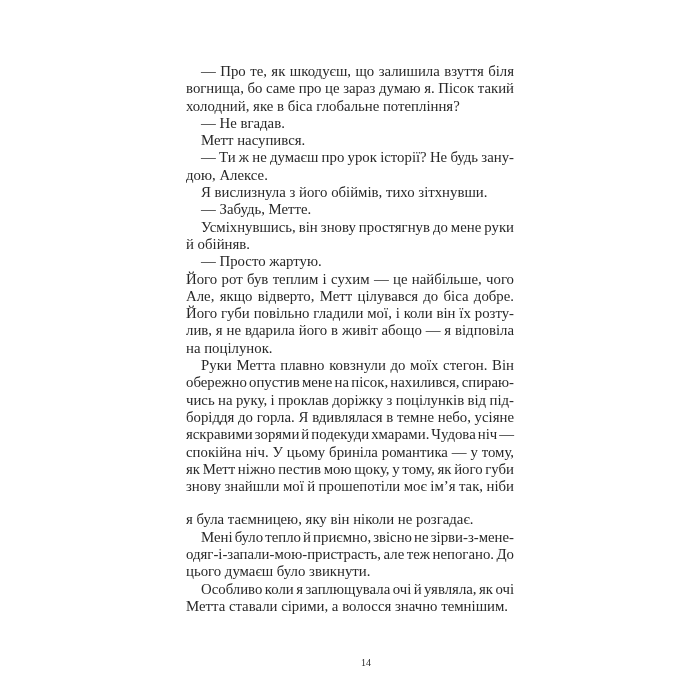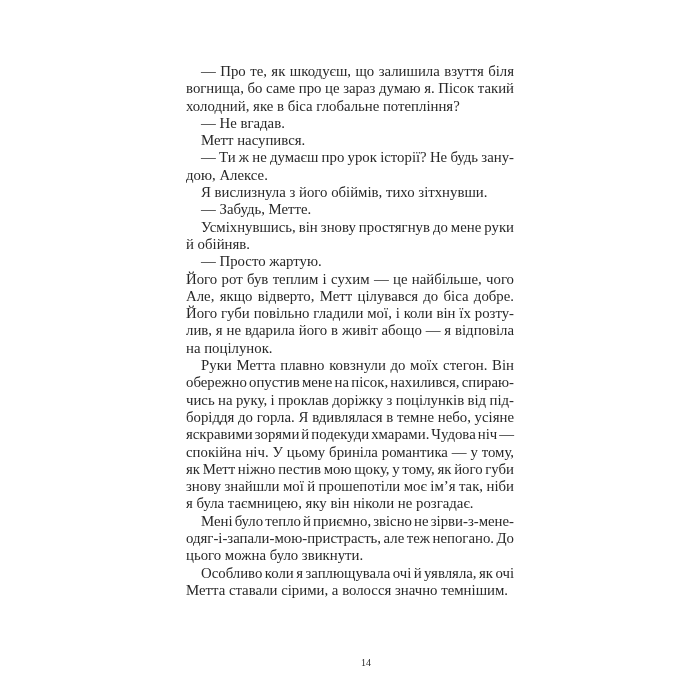--- a/index.html
+++ b/index.html
@@ -72,21 +72,21 @@
       <div class="line" style="display: block; word-spacing: 0.175px;">лив, я не вдарила його в живіт абощо — я відповіла</div>
       <div class="line last" style="display: block;">на поцілунок.</div>
       <div class="line first" style="display: block; word-spacing: 0.988839px;">Руки Метта плавно ковзнули до моїх стегон. Він</div>
       <div class="line" style="display: block; word-spacing: -1.47917px;">обережно опустив мене на пісок, нахилився, спираю-</div>
       <div class="line" style="display: block; word-spacing: -0.326389px;">чись на руку, і проклав доріжку з поцілунків від під-</div>
       <div class="line" style="display: block; word-spacing: 0.078125px;">боріддя до горла. Я вдивлялася в темне небо, усіяне</div>
       <div class="line" style="display: block; word-spacing: -1.69643px;">яскравими зорями й подекуди хмарами. Чудова ніч —</div>
       <div class="line" style="display: block; word-spacing: 0.130859px;">спокійна ніч. У цьому бриніла романтика — у тому,</div>
       <div class="line" style="display: block; word-spacing: -0.992188px;">як Метт ніжно пестив мою щоку, у тому, як його губи</div>
       <div class="line" style="display: block; word-spacing: -0.244141px;">знову знайшли мої й прошепотіли моє ім’я так, ніби</div>
-      <div class="line last" style="display: block;">я була таємницею, яку він ніколи не розгадає.</div>
+      <div class="line last" style="display: block; margin-top: 16px;">я була таємницею, яку він ніколи не розгадає.</div>
       <div class="line first" style="display: block; word-spacing: -1.59821px;">Мені було тепло й приємно, звісно не зірви-з-мене-</div>
       <div class="line" style="display: block; word-spacing: -1.17578px;">одяг-і-запали-мою-пристрасть, але теж непогано. До</div>
-      <div class="line last" style="display: block;">цього можна було звикнути.</div>
+      <div class="line last" style="display: block;">цього думаєш було звикнути.</div>
       <div class="line first" style="display: block; word-spacing: -1.25977px;">Особливо коли я заплющувала очі й уявляла, як очі</div>
       <div class="line last" style="display: block;">Метта ставали сірими, а волосся значно темнішим.</div>
     </div>
   <div class="page-number">14</div>
 </div>
 
 </body></html>

